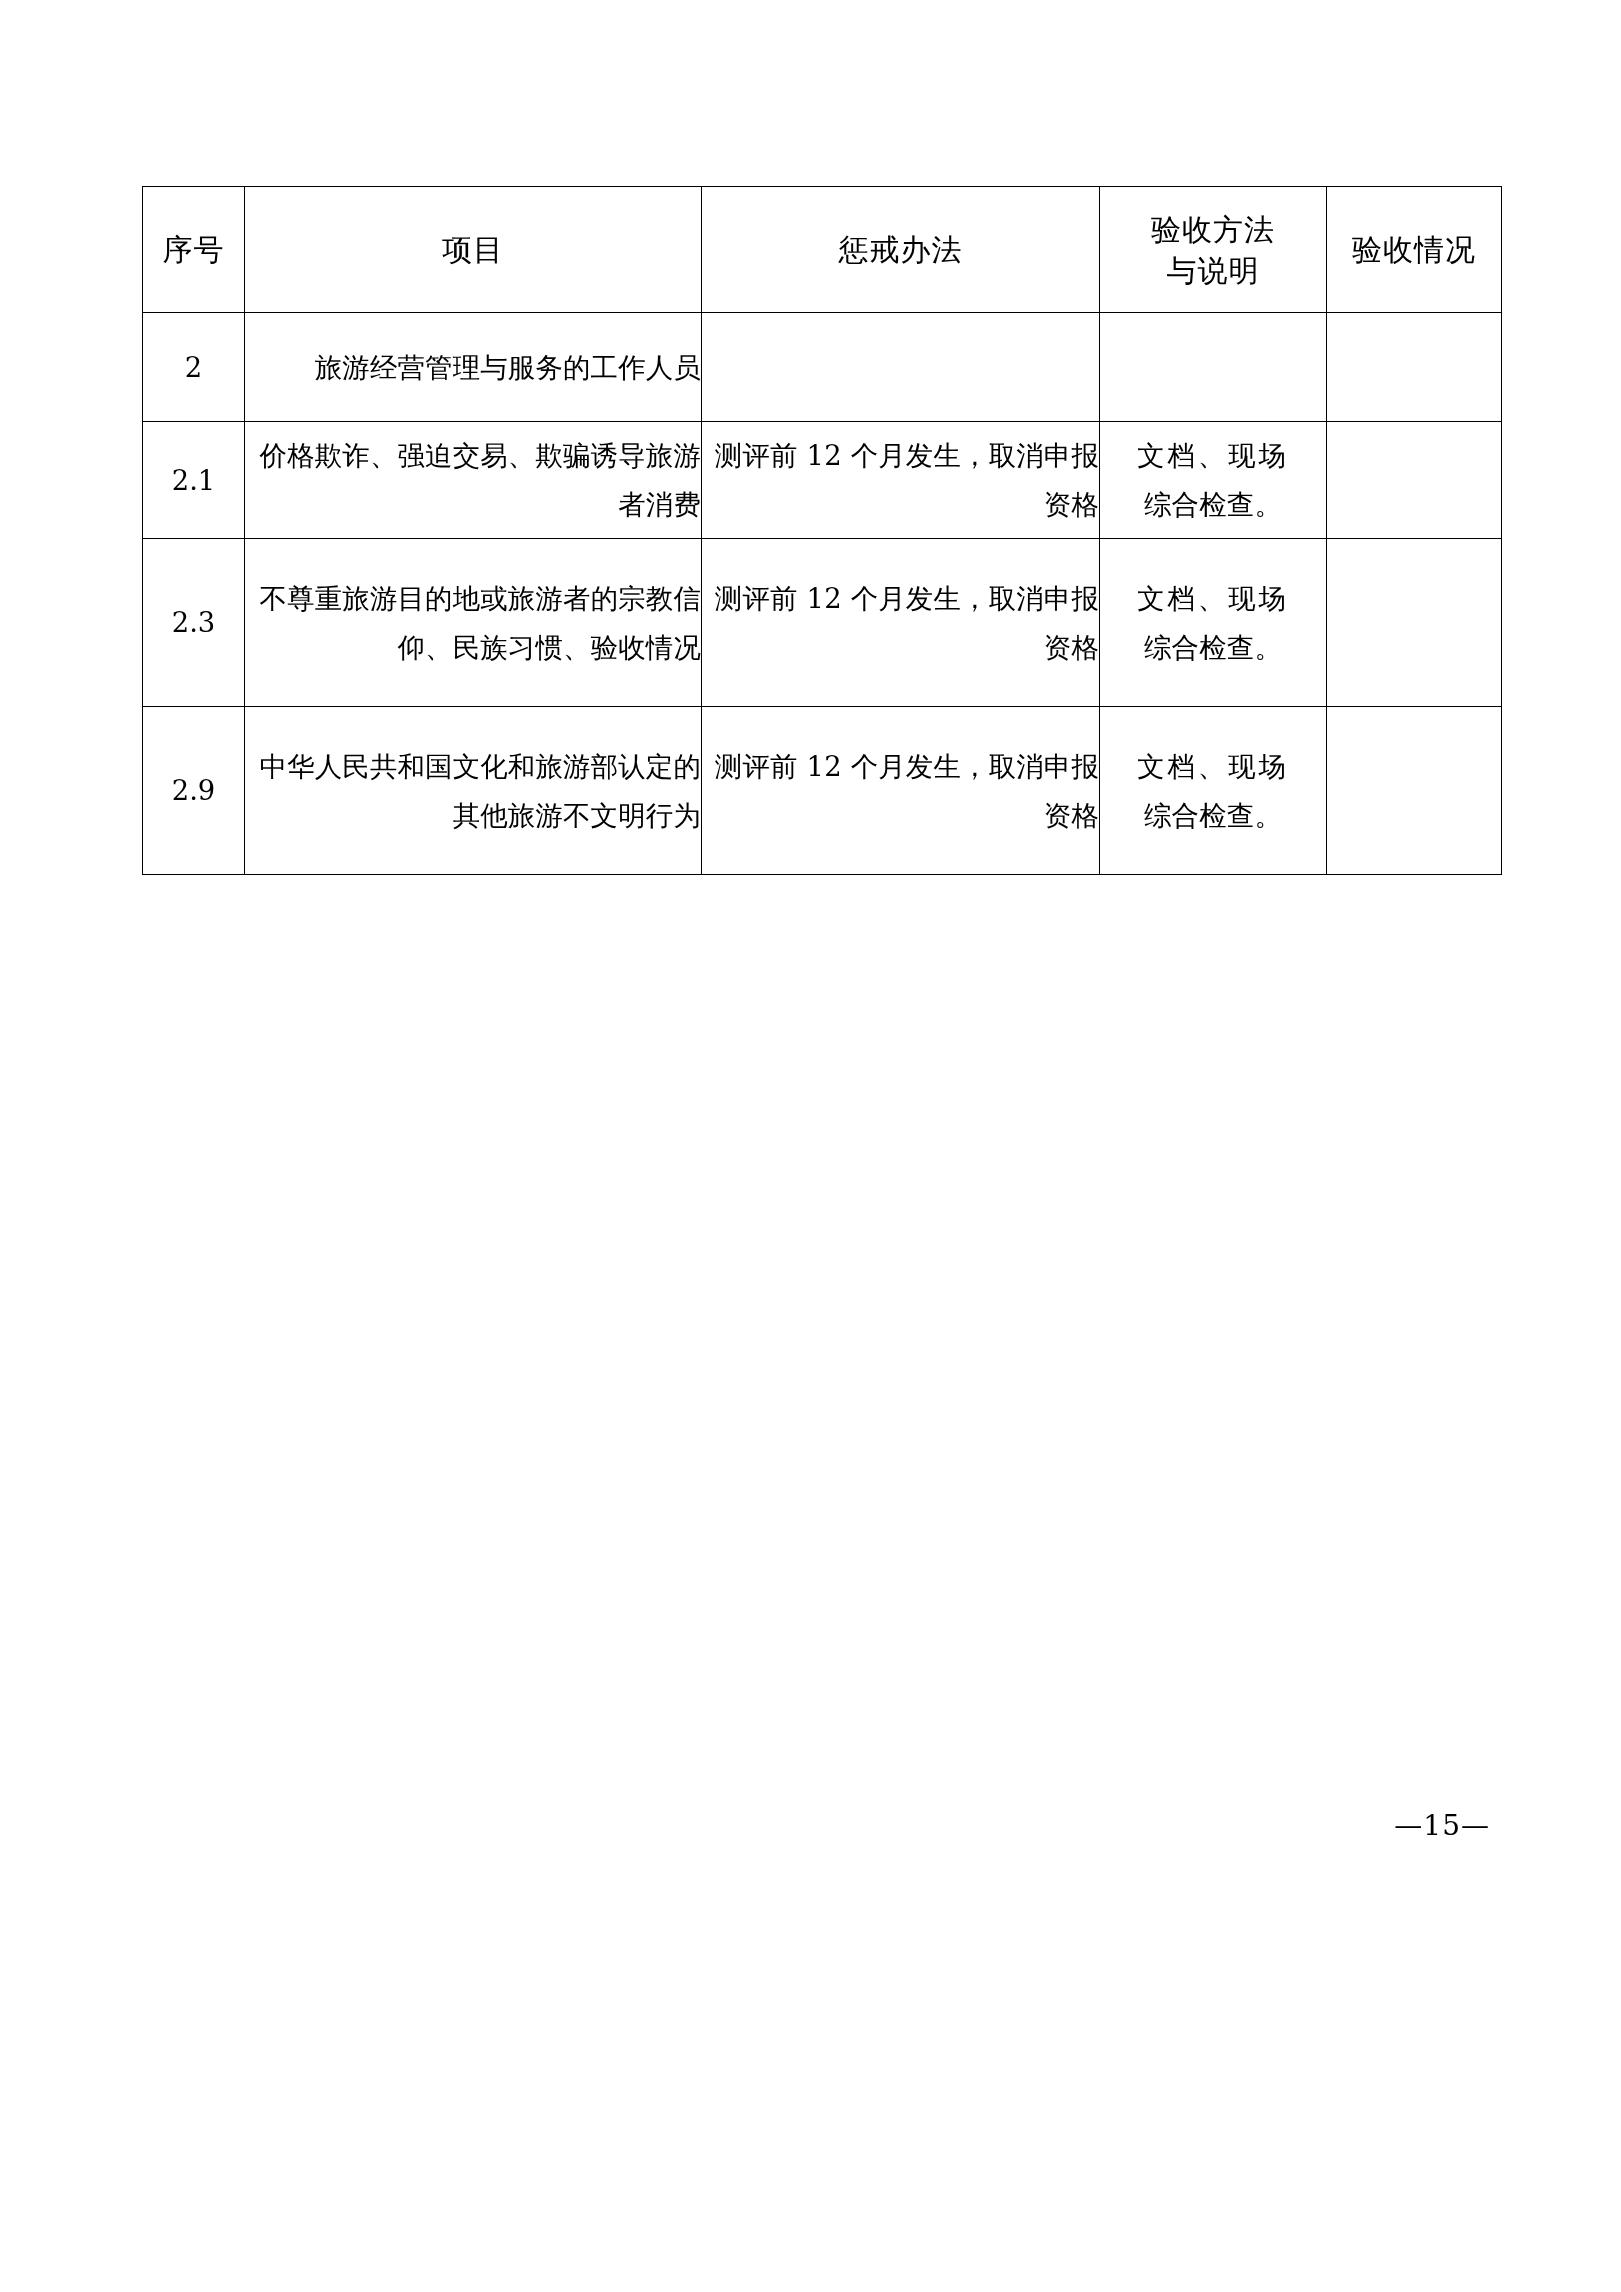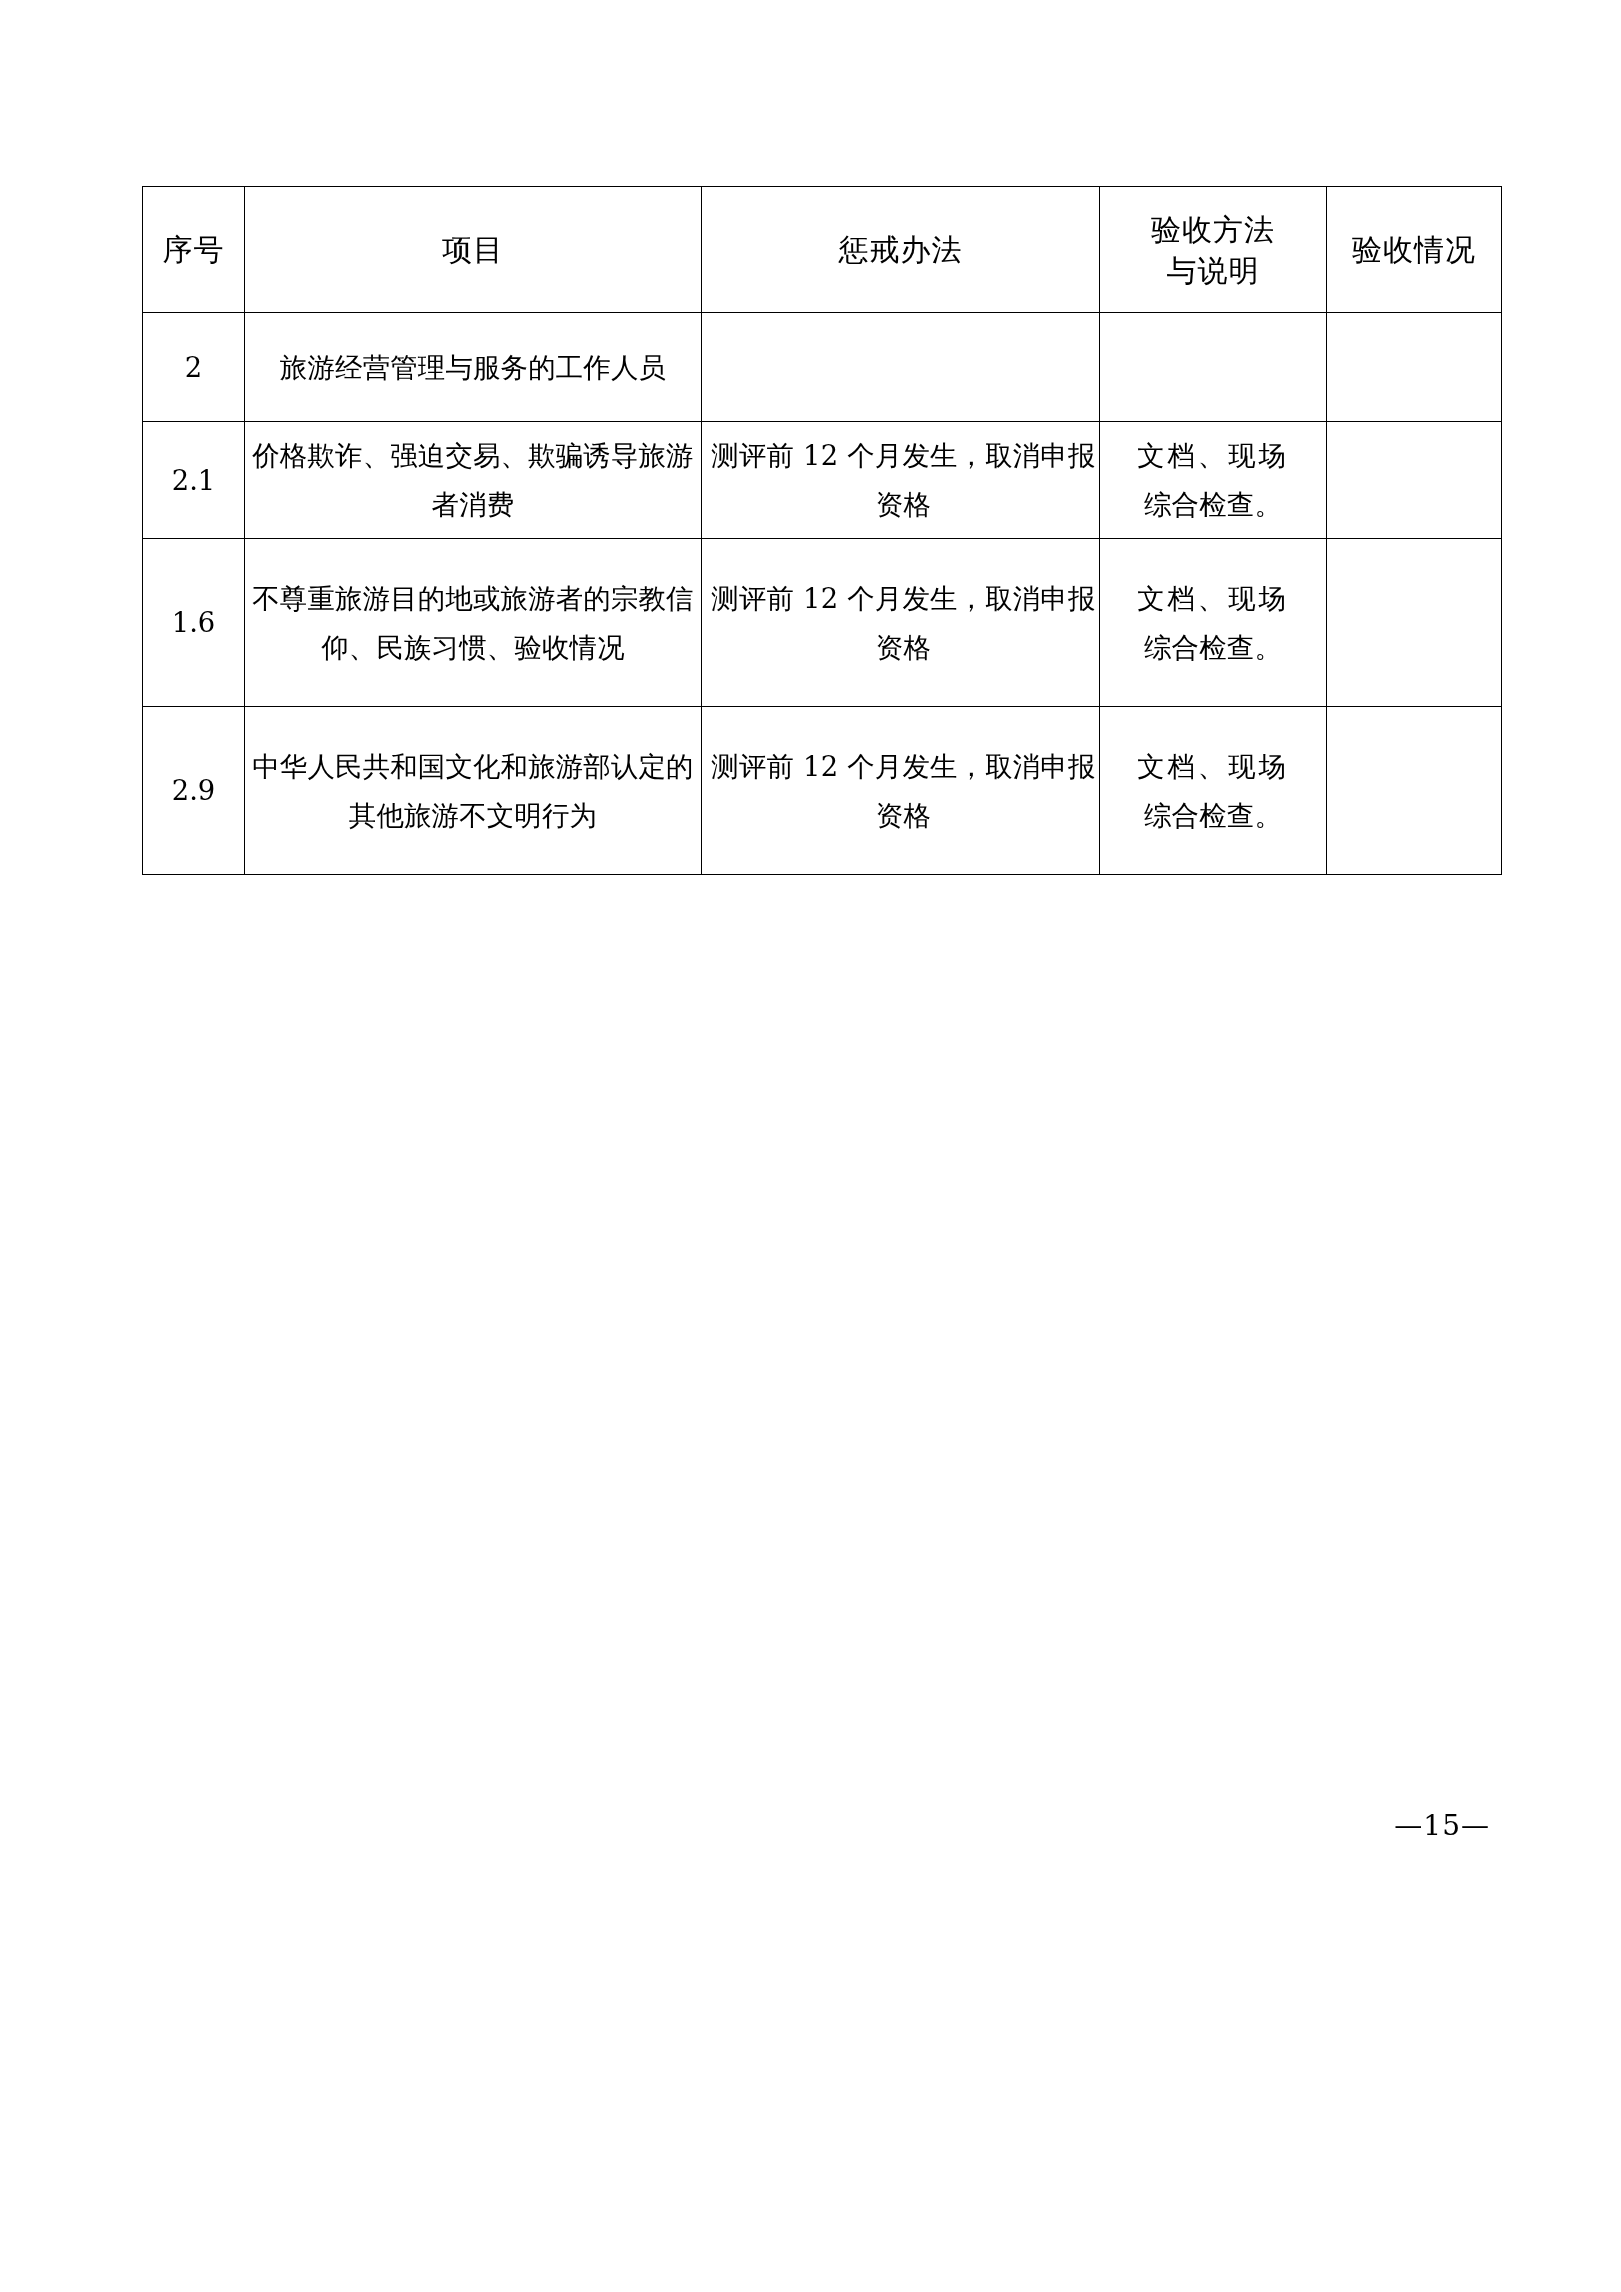--- a/index.html
+++ b/index.html
@@ -63,21 +63,21 @@
   .cell-num {
     text-align: center;
     font-size: 27.4px;
     line-height: 49px;
     padding: 3.9px 2px;
   }
   .cell-text {
     font-size: 27.4px;
     line-height: 49px;
     padding: 9.8px 5.9px 9.8px 7.8px;
-    text-align: center;
+    text-align: right;
     letter-spacing: 0.2px;
   }
   .cell-text.tight {
     padding-left: 5.9px;
   }
   .cell-blank {
     font-size: 27.4px;
     line-height: 49px;
   }
   .cell-method {
@@ -147,21 +147,21 @@
         <td class="cell-text tight">测评前 12 个月发生，取消申报资格</td>
         <td class="cell-method">
           <span class="l1">文档、现场</span>
           <span>综合检查。</span>
         </td>
         <td class="cell-blank"></td>
       </tr>
 
 
       <tr class="row-23">
-        <td class="cell-num">1.6</td>
+        <td class="cell-num">2.3</td>
         <td class="cell-text">不尊重旅游目的地或旅游者的宗教信仰、民族习惯、验收情况</td>
         <td class="cell-text tight">测评前 12 个月发生，取消申报资格</td>
         <td class="cell-method">
           <span class="l1">文档、现场</span>
           <span>综合检查。</span>
         </td>
         <td class="cell-blank"></td>
       </tr>
 
 

